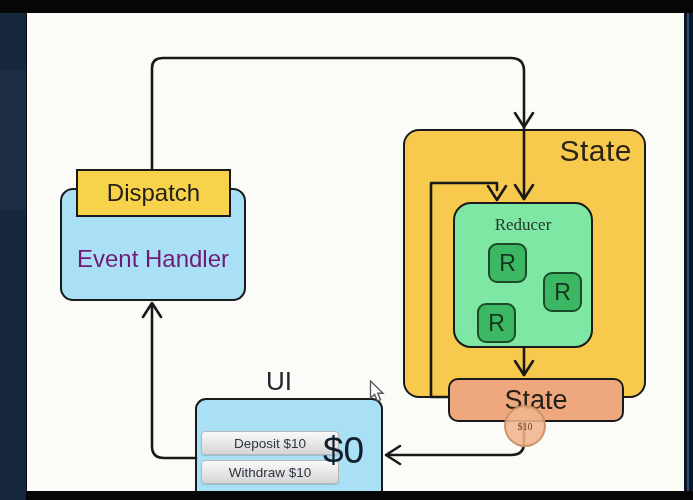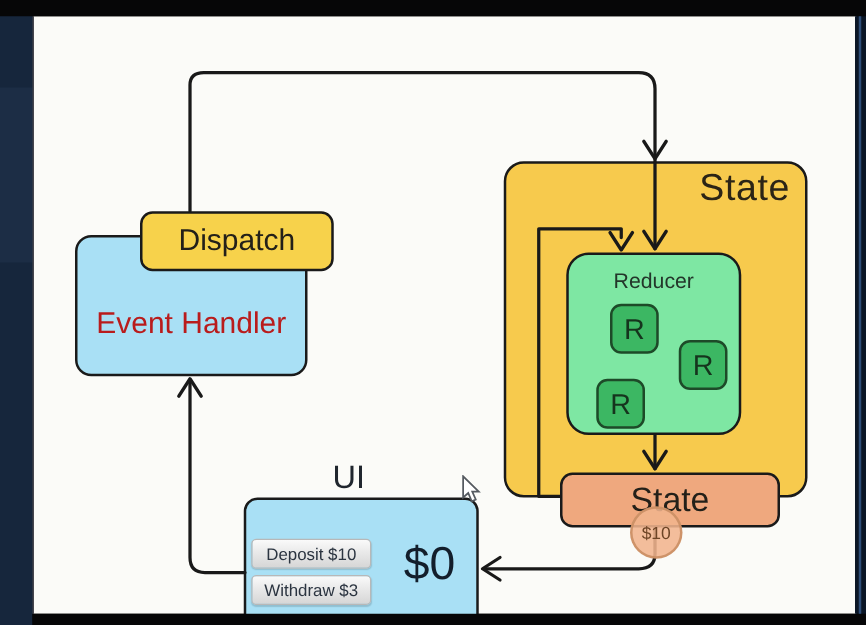--- a/index.html
+++ b/index.html
@@ -24,57 +24,57 @@
   .store{
     left:403px;top:129px;width:243px;height:269px;background:#f7ca4d;border-radius:16px;
   }
   .store-label{
     position:absolute;right:12px;top:3px;font-size:30px;color:#2b2416;letter-spacing:.5px;
   }
   .reducer{
     left:453px;top:202px;width:140px;height:146px;background:#7ee7a3;border-radius:18px;
   }
   .reducer-label{
-    position:absolute;left:0;right:0;top:11px;text-align:center;font-size:17px;color:#23362a;
+    position:absolute;left:0;right:0;top:11px;text-align:center;font-size:17px;color:#23362a;font-family:Liberation Serif, serif;
   }
   .chip{
     position:absolute;box-sizing:border-box;width:39px;height:40px;background:#3cb763;
     border:2px solid #1d4a28;border-radius:9px;display:flex;align-items:center;justify-content:center;
     font-size:23px;color:#15341d;
   }
   .chip.r1{left:488px;top:243px;}
   .chip.r2{left:543px;top:272px;}
   .chip.r3{left:477px;top:303px;}
   .state{
     left:448px;top:378px;width:176px;height:44px;background:#efa87e;border-radius:10px;
     display:flex;align-items:center;justify-content:center;font-size:27px;color:#232019;
   }
   .coin{
     position:absolute;left:504px;top:405px;width:42px;height:42px;border-radius:50%;
     background:rgba(241,180,141,.88);border:2px solid rgba(202,142,100,.9);box-sizing:border-box;
-    display:flex;align-items:center;justify-content:center;font-size:14px;color:#6e4526;
+    display:flex;align-items:center;justify-content:center;font-size:10px;color:#6e4526;font-family:Liberation Serif, serif;
   }
   .dispatch{
-    left:76px;top:169px;width:155px;height:48px;background:#f7d24b;border-radius:10px;
-    display:flex;align-items:center;justify-content:center;font-size:24px;color:#232019;z-index:4;margin-left:36px;
+    left:76px;top:169px;width:155px;height:48px;background:#f7d24b;border-radius:0;
+    display:flex;align-items:center;justify-content:center;font-size:24px;color:#232019;z-index:4;
   }
   .event-handler{
     left:60px;top:188px;width:186px;height:113px;background:#a9e0f5;border-radius:13px;
     display:flex;align-items:flex-end;justify-content:center;padding-bottom:26px;
-    font-size:24px;color:#b91c1c;z-index:3;
+    font-size:24px;color:#701a75;z-index:3;
   }
   .ui-title{
     position:absolute;left:266px;top:366px;width:50px;text-align:left;
     font-size:26px;color:#20262e;
   }
   .ui-box{
     left:195px;top:398px;width:188px;height:110px;background:#a9e0f5;border-radius:11px;z-index:3;
   }
   .btn{
-    position:absolute;box-sizing:border-box;height:24px;width:96px;left:4px;
+    position:absolute;box-sizing:border-box;height:24px;width:138px;left:4px;
     background:linear-gradient(#fafafa,#e9e9e9 45%,#d6d6d6);
     border:1px solid #b8b8b8;border-radius:4px;
     display:flex;align-items:center;justify-content:center;
     font-size:13.5px;color:#2b3440;box-shadow:0 1px 1px rgba(0,0,0,.15);
   }
   .btn.deposit{top:31px;}
   .btn.withdraw{top:60px;}
   .balance{
     position:absolute;left:126px;top:30px;font-size:37px;color:#131e2b;
   }
@@ -111,21 +111,21 @@
   <div class="node event-handler">
     <span>Event Handler</span>
   </div>
   <div class="node dispatch">
     <span>Dispatch</span>
   </div>
 
   <div class="ui-title">UI</div>
   <div class="node ui-box">
     <div class="btn deposit">Deposit $10</div>
-    <div class="btn withdraw">Withdraw $3</div>
+    <div class="btn withdraw">Withdraw $10</div>
     <div class="balance">$0</div>
   </div>
 
   <svg class="wires" width="693" height="500">
 
     <path d="M152,169 L152,68 Q152,58 163,58 L511,58 Q524,58 524,71 L524,199"></path>
     <polyline points="515,113 524,127 533,113"></polyline>
     <polyline points="515,185 524,199 533,185"></polyline>
 
     <path d="M448,397 L431,397 L431,183 L497,183 L497,190"></path>

